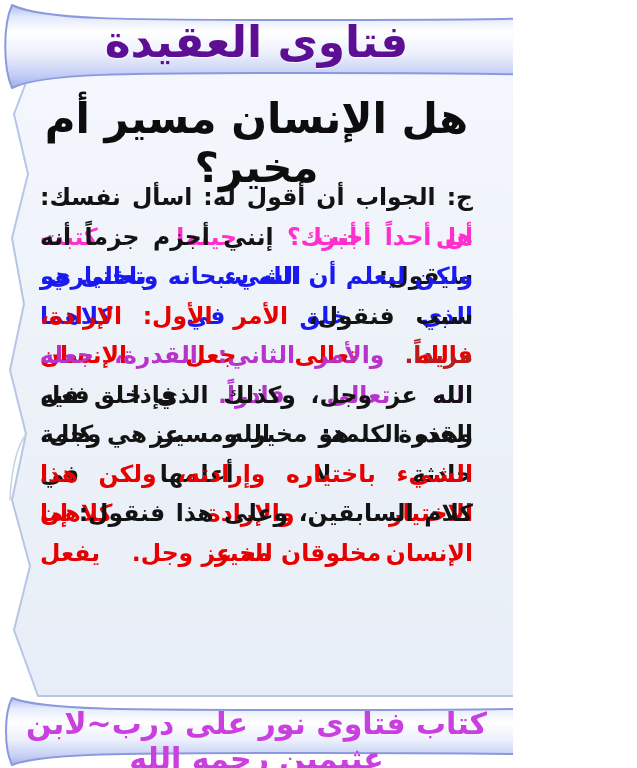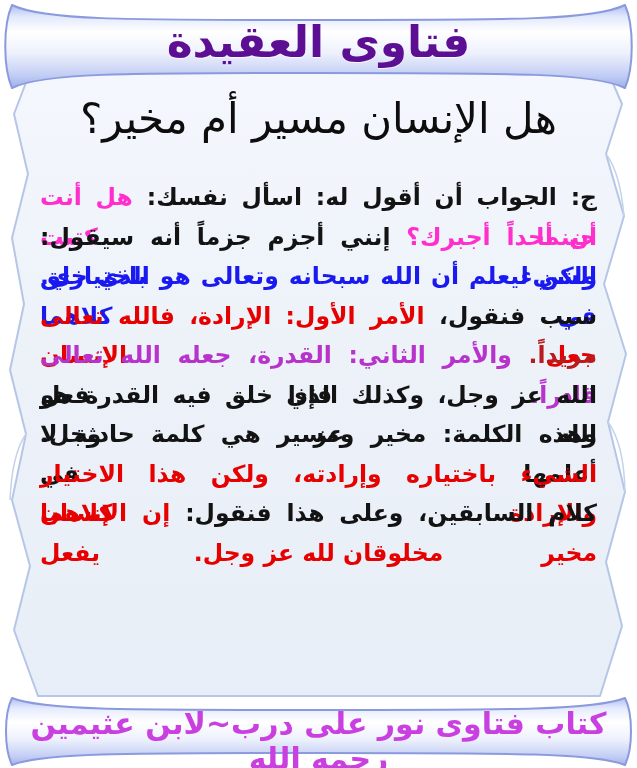--- a/index.html
+++ b/index.html
@@ -1,18 +1,18 @@
 <!DOCTYPE html>
 <html lang="ar"><head>
 <meta charset="utf-8">
 <style>
   html, body { margin: 0; padding: 0; background: #ffffff; }
   .stage {
     position: relative;
-    width: 637px;
+    width: 513px;
     height: 768px;
     background: #ffffff;
     overflow: hidden;
     font-family: "DejaVu Sans", sans-serif;
   }
   .layer { position: absolute; left: 0; top: 0; }
 
   
   .banner-svg { display: block; }
 
@@ -36,21 +36,21 @@
   }
 
   
   .question-title {
     position: absolute;
     top: 94px;
     width: 100%;
     text-align: center;
     direction: rtl;
     font-size: 42px;
-    font-weight: normal;
+    font-weight: bold;
     color: #0d0d0d;
   }
 
   
   .answer-block {
     position: absolute;
     top: 178px;
     right: 40px;
     left: 40px;
     direction: rtl;

